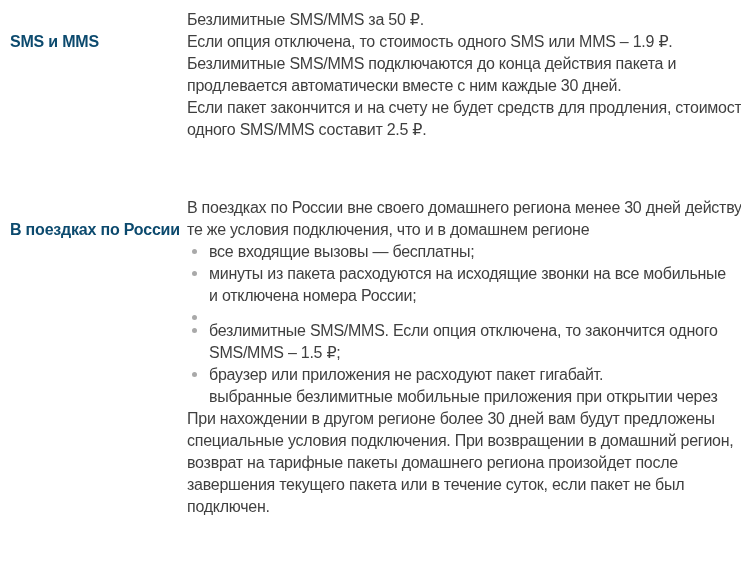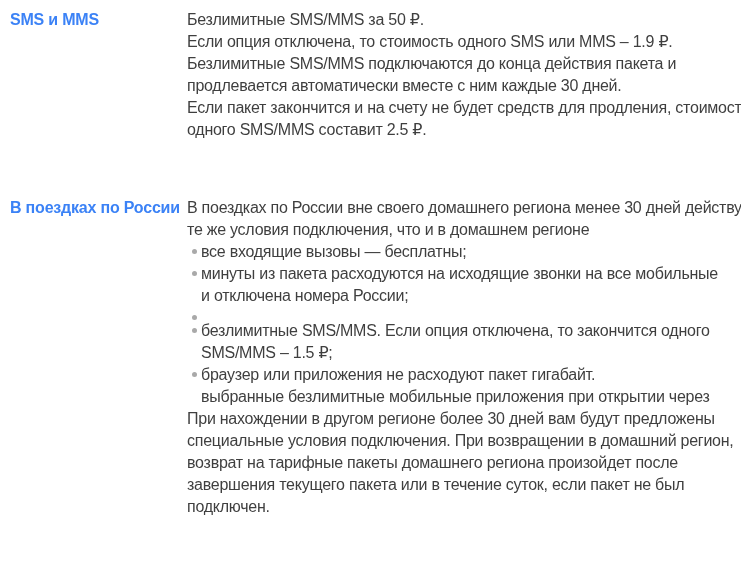--- a/index.html
+++ b/index.html
@@ -24,22 +24,23 @@
     .row {
       display: grid;
       grid-template-columns: 177px 1fr;
       align-items: start;
     }
     .section-gap {
       margin-top: 56px;
     }
     .label {
       font-weight: 700;
-      color: #3b82f6;
+      color: #0c4a6e;
       letter-spacing: -0.2px;
+      margin-top: 22px;
     }
     p.para {
       margin: 0;
     }
     .gap-23 { margin-top: 23px; }
     .gap-27 { margin-top: 27px; }
     .line {
       display: block;
       white-space: nowrap;
     }
@@ -55,21 +56,21 @@
     .dot {
       flex: none;
       width: 5px;
       height: 5px;
       border-radius: 50%;
       background: #a9a9a9;
       margin: 8px 0 0 5px;
     }
     .btext {
       display: block;
-      margin-left: 4px;
+      margin-left: 12px;
     }
   </style>
 </head>
 <body>
 
 <div class="doc">
 
   <section class="row">
     <div class="label">SMS и MMS</div>
     <div class="content">

